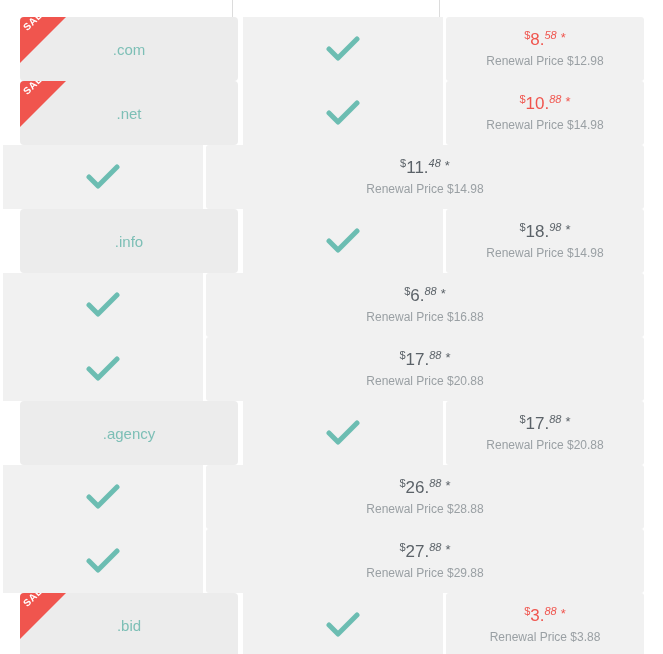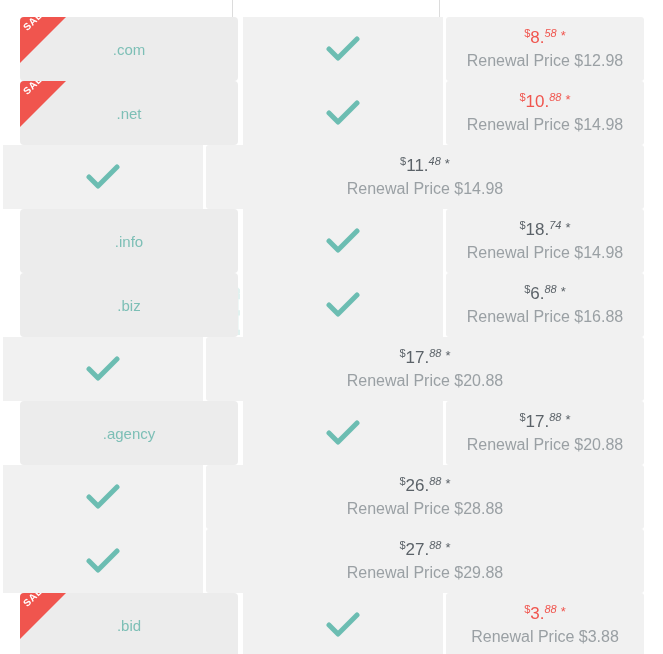--- a/index.html
+++ b/index.html
@@ -171,21 +171,21 @@
     top: -6px;
     font-style: italic;
   }
   .star {
     font-size: 13px;
     margin-left: 4px;
     position: relative;
     top: -3px;
   }
   .renewal {
-    font-size: 16px;
+    font-size: 12px;
     color: #9aa0a4;
     margin-top: 4px;
   }
 </style>
 </head>
 <body>
 
 <div class="watermark">
   <div class="wm-globe"></div>
   <div class="wm-orange"></div>
@@ -268,30 +268,27 @@
         <div class="cell cell-check">
           <svg class="check" viewBox="0 0 34 26">
             <path d="M3 13 L12 22 L31 3" fill="none" stroke="#6cbdb2" stroke-width="5" stroke-linecap="round" stroke-linejoin="round"></path>
           </svg>
         </div>
         <div class="cell cell-price">
           <div class="price-line">
             <span class="cur">$</span>
             <span class="whole">18</span>
             <span class="dot">.</span>
-            <span class="cents">74</span>
+            <span class="cents">98</span>
             <span class="star">*</span>
           </div>
           <div class="renewal">Renewal Price $14.98</div>
         </div>
       </div>
       <div class="row">
-        <div class="cell cell-tld">
-          <span>.biz</span>
-        </div>
         <div class="cell cell-check">
           <svg class="check" viewBox="0 0 34 26">
             <path d="M3 13 L12 22 L31 3" fill="none" stroke="#6cbdb2" stroke-width="5" stroke-linecap="round" stroke-linejoin="round"></path>
           </svg>
         </div>
         <div class="cell cell-price">
           <div class="price-line">
             <span class="cur">$</span>
             <span class="whole">6</span>
             <span class="dot">.</span>

